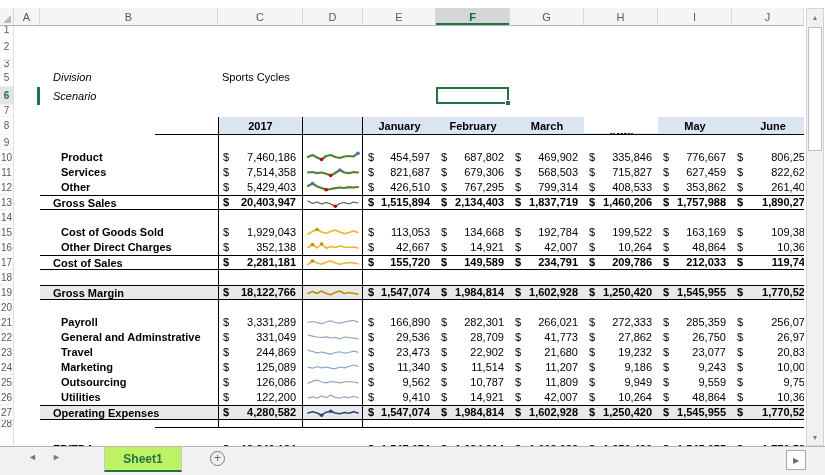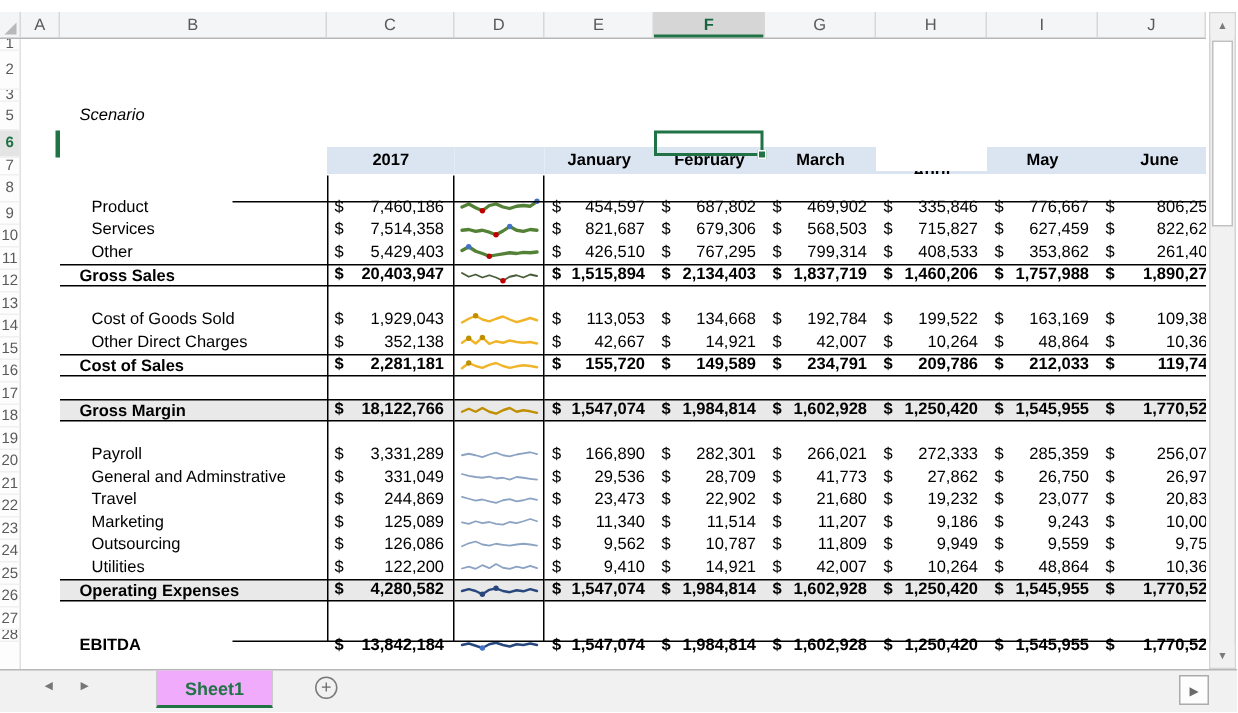--- a/index.html
+++ b/index.html
@@ -18,21 +18,21 @@
   #grid{position:absolute;left:0;top:26px;width:804px;height:420px;overflow:hidden;background:#fff;}
   #gutter{position:absolute;left:0;top:0;width:14px;height:420px;background:#fdfdfd;
           border-right:1px solid #e0e0e0;box-sizing:border-box;}
   .gn{display:flex;align-items:center;justify-content:center;font-size:10px;color:#595959;
       border-bottom:1px solid #f0f0f0;box-sizing:border-box;overflow:hidden;}
   .gn.sel{background:#e4e4e4;color:#1e7145;font-weight:bold;}
   #rows{position:absolute;left:40px;top:0;width:774px;}
   .row{display:flex;width:774px;}
   .cell{flex:none;box-sizing:border-box;overflow:hidden;white-space:nowrap;font-size:11px;}
   .cB{width:178px;padding-left:13px;}
-  .cB.ind{padding-left:21px;}
+  .cB.ind{padding-left:21px;font-weight:bold;}
   .cC{width:85px;}
   .cD{width:60px;position:relative;}
   .acct{display:flex;justify-content:space-between;align-items:center;height:100%;}
   .acct .cur{padding-left:5px;}
   .acct .num{padding-right:6px;}
   .cC .num{padding-right:7px;}
   .cMJ .num{padding-right:3px;}
   .bold{font-weight:bold;}
   .shade{background:#e9e9e9;}
   .btop{border-top:1px solid #000;}
@@ -54,21 +54,21 @@
   #vscroll{position:absolute;left:806px;top:8px;width:18px;height:438px;background:#f1f1f2;
            border:1px solid #d4d4d4;box-sizing:border-box;}
   .sbtn{position:absolute;left:0;width:16px;height:16px;display:flex;align-items:center;
         justify-content:center;font-size:7px;color:#7a7a7a;background:#f1f1f2;}
   #vthumb{position:absolute;left:1px;top:18px;width:14px;height:124px;background:#fff;
           border:1px solid #c0c0c0;box-sizing:border-box;}
   
   #tabbar{position:absolute;left:0;top:446px;width:825px;height:29px;background:#f1f1f2;
           border-top:1px solid #b7b7b7;box-sizing:border-box;}
   .navarr{position:absolute;top:5px;font-size:9px;color:#767676;}
-  #sheet-tab{position:absolute;left:104px;top:0;width:78px;height:25px;background:#f0abfc;
+  #sheet-tab{position:absolute;left:104px;top:0;width:78px;height:25px;background:#bef264;
              border-left:1px solid #c9c9c9;border-right:1px solid #c9c9c9;
              border-bottom:2.5px solid #217346;box-sizing:border-box;
              display:flex;align-items:center;justify-content:center;
              color:#217346;font-weight:bold;font-size:12px;}
   #add-sheet{position:absolute;left:210px;top:4px;width:15px;height:15px;border:1px solid #7a7a7a;
              border-radius:50%;color:#6a6a6a;font-size:12px;line-height:13px;text-align:center;
              box-sizing:border-box;}
   #hscroll-right{position:absolute;left:786px;top:3px;width:20px;height:20px;background:#fdfdfd;
                  border:1px solid #ababab;box-sizing:border-box;display:flex;align-items:center;
                  justify-content:center;font-size:8px;color:#6a6a6a;}
@@ -123,20 +123,24 @@
         <div class="gn" style="height: 15px;">26</div>
         <div class="gn" style="height: 15px;">27</div>
         <div class="gn" style="height: 8px;">28</div>
       </div>
     <div id="rows">
         <div class="row" style="height: 8px; line-height: 8px;"></div>
         <div class="row" style="height: 26px; line-height: 26px;">
           <div class="cell cB" id="title-row" style="width: 760px;"><span></span></div>
         </div>
         <div class="row" style="height: 8px; line-height: 8px;"></div>
+        <div class="row" style="height: 19px; line-height: 19px;">
+          <div class="cell cB" style="width: 178px;"><span class="meta-label">Division</span></div>
+          <div class="cell cC" style="width: 285px; padding-left: 4px;"><span>Sports Cycles</span></div>
+        </div>
         <div class="row" style="height: 18px; line-height: 18px;">
           <div class="cell cB" style="width: 178px;"><span class="meta-label">Scenario</span></div>
         </div>
         <div class="row" style="height: 12px; line-height: 12px;"></div>
         <div class="row" style="height: 18px; line-height: 18px;">
           <div class="cell cB" style="width: 178px;"></div>
           <div class="cell cC hdrblue" style="width: 85px;">
             <span class="t">2017</span>
           </div>
           <div class="cell cD hdrblue" style="width: 60px;"></div>

